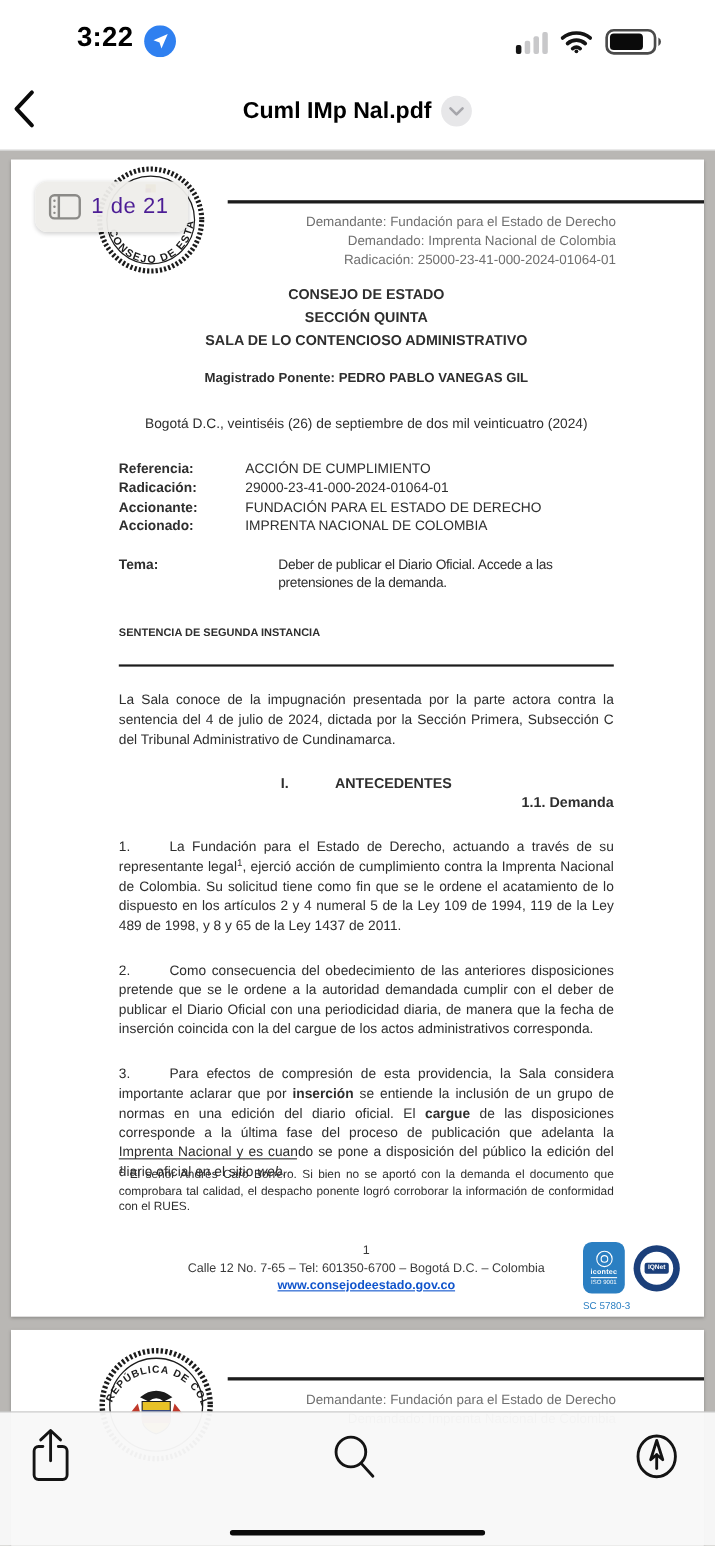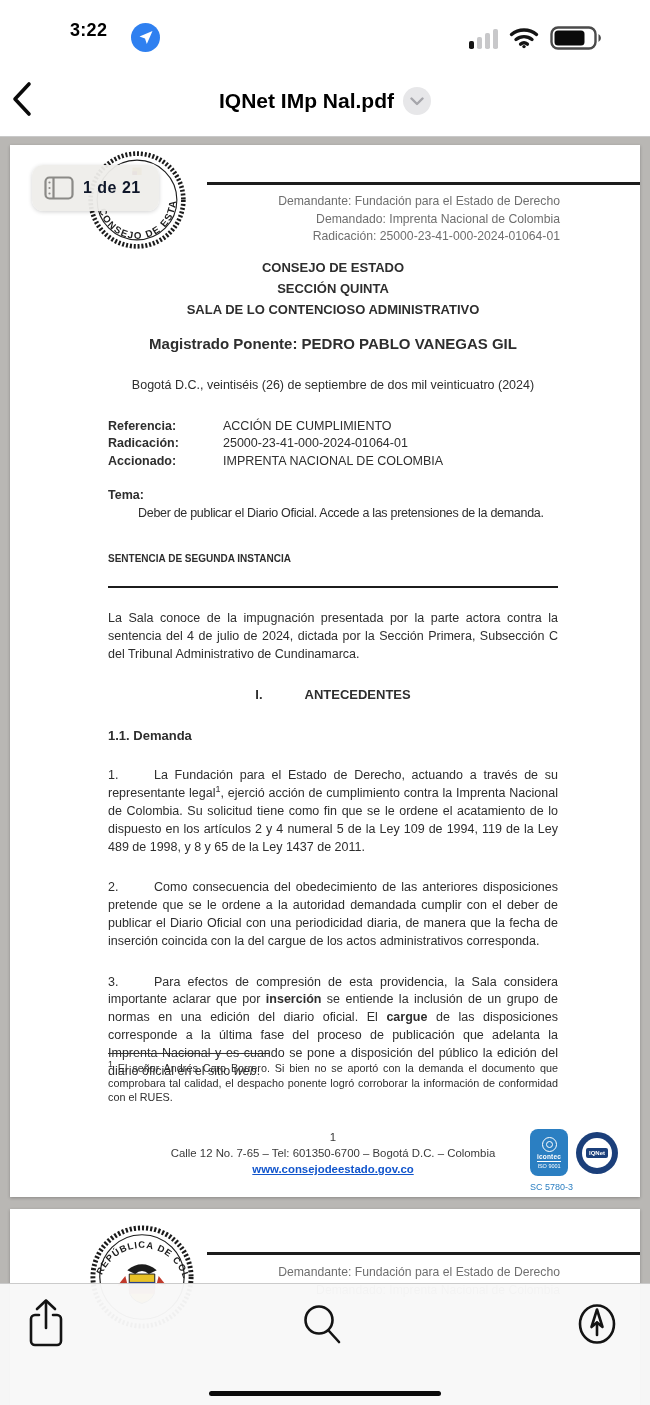--- a/index.html
+++ b/index.html
@@ -11,21 +11,21 @@
     overflow:hidden;
     -webkit-font-smoothing:antialiased;
   }
   
   .status-bar {
     position:absolute; top:0; left:0; right:0; height:60px;
     background:#ffffff; z-index:40;
   }
   .sb-time {
     position:absolute; left:70px; top:20px;
-    font-size:18px; font-weight:700; color:#000; letter-spacing:.3px;
+    font-size:25px; font-weight:700; color:#000; letter-spacing:.3px;
   }
   .sb-loc { position:absolute; left:131px; top:23px; width:29px; height:29px; }
   .sb-right { position:absolute; right:48px; top:26px; display:flex; align-items:center; gap:11px; }
   .sig { display:flex; align-items:flex-end; gap:2.5px; height:22px; }
   .sig span { width:5.5px; border-radius:1.8px; background:#c8c8ca; display:block; }
   .sig span:nth-child(1){ height:8px; background:#141414; }
   .sig span:nth-child(2){ height:12px; }
   .sig span:nth-child(3){ height:16px; }
   .sig span:nth-child(4){ height:20px; }
   
@@ -53,52 +53,52 @@
   .page-1 { top:8px; height:1052px; }
   .page-2 { top:1072px; height:200px; }
   
   .page-badge {
     position:absolute; left:32px; top:28px; z-index:20;
     height:46px; padding:0 18px 0 12px; border-radius:11px;
     background:rgba(238,237,234,.95);
     box-shadow:0 1px 4px rgba(0,0,0,.18);
     display:flex; align-items:center; gap:9px; border:none; cursor:pointer;
   }
-  .page-badge .lbl { font-size:16px; color:#0f172a; font-weight:700; letter-spacing:.5px; }
+  .page-badge .lbl { font-size:20px; color:#4c1d95; font-weight:400; letter-spacing:.5px; }
   
   .doc { color:#2e2e2e; }
   .seal { position:absolute; }
   .seal-1 { left:76px; top:4px; width:102px; height:102px; }
   .seal-2 { left:78px; top:14px; width:108px; height:108px; }
   .hdr-line { position:absolute; height:2.6px; background:#1c1c1c; right:0; }
   .p1-hdr-line { left:197px; top:37px; }
   .p2-hdr-line { left:197px; top:43px; }
   .hdr-text { position:absolute; right:80px; text-align:right; font-size:12.2px; line-height:17.5px; color:#6f6f6f; }
   .p1-hdr-text { top:48px; }
   .p2-hdr-text { top:55px; }
   .doc-body {
     position:absolute; left:98px; right:82px; top:112px;
     font-size:12.5px; line-height:17.8px; text-align:justify;
   }
   .t-center { text-align:center; font-weight:700; font-size:13px; line-height:21px; }
-  .magistrado { text-align:center; font-weight:700; font-size:15px; margin-top:15px; }
+  .magistrado { text-align:center; font-weight:700; font-size:12px; margin-top:15px; }
   .date-line { text-align:center; margin-top:24px; }
   .ref-table { margin-top:23px; }
   .ref-row { display:flex; line-height:17.5px; }
   .ref-label { width:115px; font-weight:700; flex:none; }
   .ref-value { flex:1; text-align:left; }
-  .tema-row { display:flex; margin-top:17px;flex-direction:column; }
+  .tema-row { display:flex; margin-top:17px; }
   .tema-row .ref-value { letter-spacing:-.3px; text-align:left;margin-left:30px; }
   .section-title {
     margin-top:27px; font-weight:700; font-size:10px;
     border-bottom:2.2px solid #1c1c1c; padding-bottom:19px; text-align:left;
   }
   .intro { margin-top:22px; }
   .antecedentes { margin-top:22px; display:flex; justify-content:center; gap:42px; font-weight:700; font-size:13px; }
-  .demanda-h { margin-top:23px; font-weight:700; font-size:13px; text-align:left; }
+  .demanda-h { font-weight:700; font-size:13px; text-align:right; }
   .body-p { margin-top:23px; }
   .pnum { display:inline-block; width:46px; }
   sup { font-size:9px; line-height:0; }
   
   .footnote { position:absolute; left:98px; right:82px; top:908px; font-size:10.8px; line-height:14.4px; text-align:justify; color:#2e2e2e; }
   .fn-rule { width:162px; height:1.2px; background:#333; margin-bottom:7px; }
   .page-footer { position:absolute; left:98px; right:82px; top:985px; text-align:center; font-size:11.4px; line-height:15.5px; color:#3a3a3a; }
   .footer-url { color:#1155cc; font-weight:700; text-decoration:underline; display:inline-block; margin-top:1px; }
   .cert-badges { position:absolute; right:14px; top:984px; width:96px; text-align:center; }
   .badge-row { display:flex; align-items:center; gap:8px; }
@@ -172,21 +172,21 @@
 
 <div class="nav-bar">
   <button class="back-btn">
     <span>
       <svg width="24" height="36" viewBox="0 0 24 36" fill="none" stroke="#0a0a0a" stroke-width="3.6" stroke-linecap="round" stroke-linejoin="round">
         <path d="M19 3 L5 18 L19 33"></path>
       </svg>
     </span>
   </button>
   <div class="nav-title-wrap">
-    <span class="nav-title">IQNet IMp Nal.pdf</span>
+    <span class="nav-title">Cuml IMp Nal.pdf</span>
     <button class="title-menu-btn">
       <span>
         <svg width="14" height="9" viewBox="0 0 14 9" fill="none" stroke="#a6a6ab" stroke-width="2.4" stroke-linecap="round" stroke-linejoin="round">
           <path d="M1.5 1.5 L7 7 L12.5 1.5"></path>
         </svg>
       </span>
     </button>
   </div>
 </div>
 
@@ -236,21 +236,25 @@
       <div class="magistrado">Magistrado Ponente: PEDRO PABLO VANEGAS GIL</div>
       <div class="date-line">Bogotá D.C., veintiséis (26) de septiembre de dos mil veinticuatro (2024)</div>
 
       <div class="ref-table">
         <div class="ref-row">
           <span class="ref-label">Referencia:</span>
           <span class="ref-value">ACCIÓN DE CUMPLIMIENTO</span>
         </div>
         <div class="ref-row">
           <span class="ref-label">Radicación:</span>
-          <span class="ref-value">25000-23-41-000-2024-01064-01</span>
+          <span class="ref-value">29000-23-41-000-2024-01064-01</span>
+        </div>
+        <div class="ref-row">
+          <span class="ref-label">Accionante:</span>
+          <span class="ref-value">FUNDACIÓN PARA EL ESTADO DE DERECHO</span>
         </div>
         <div class="ref-row">
           <span class="ref-label">Accionado:</span>
           <span class="ref-value">IMPRENTA NACIONAL DE COLOMBIA</span>
         </div>
       </div>
 
       <div class="tema-row">
         <span class="ref-label">Tema:</span>
         <span class="ref-value">Deber de publicar el Diario Oficial. Accede a las pretensiones de la demanda.</span>

